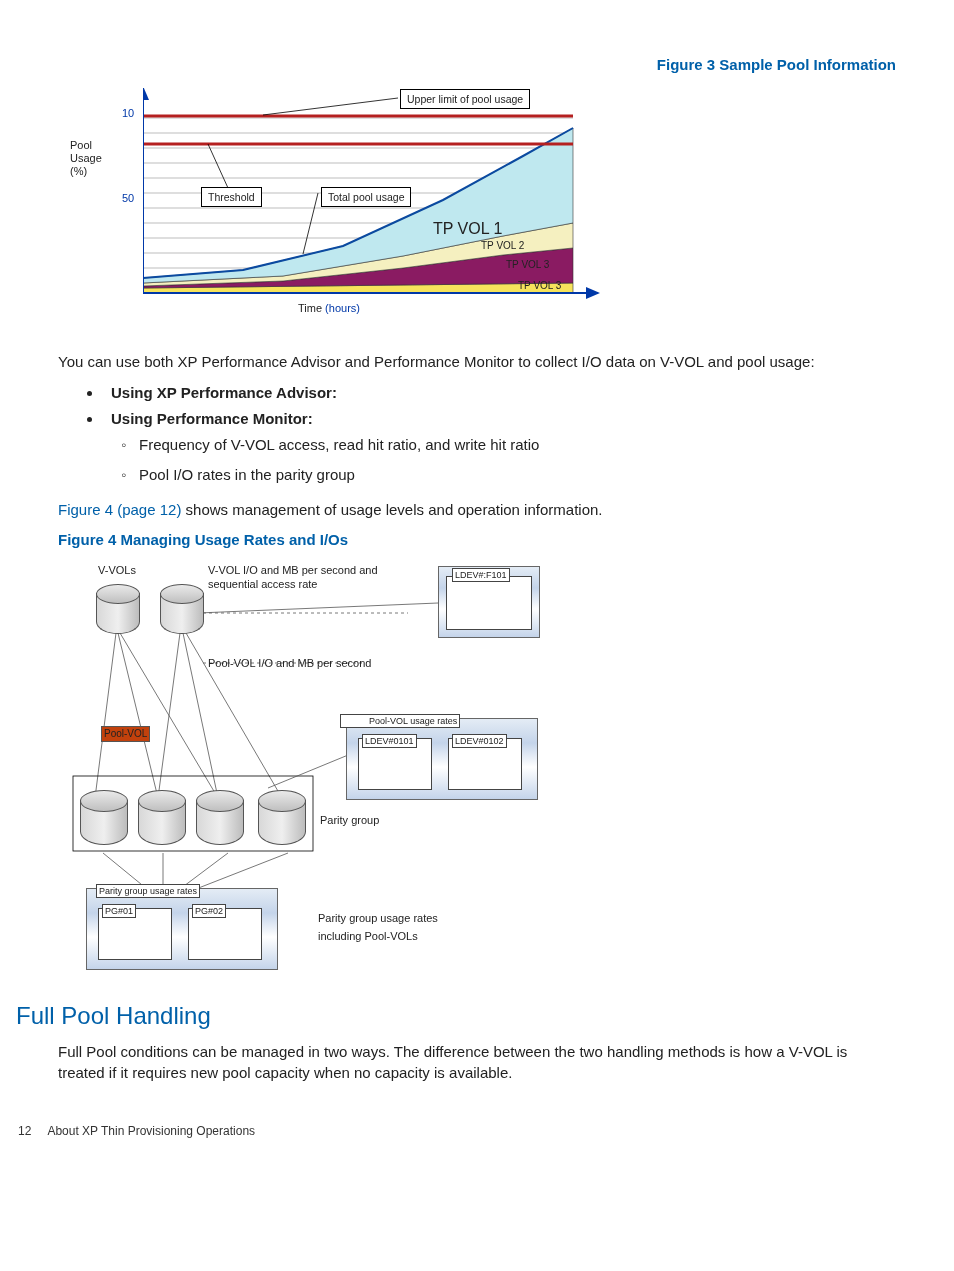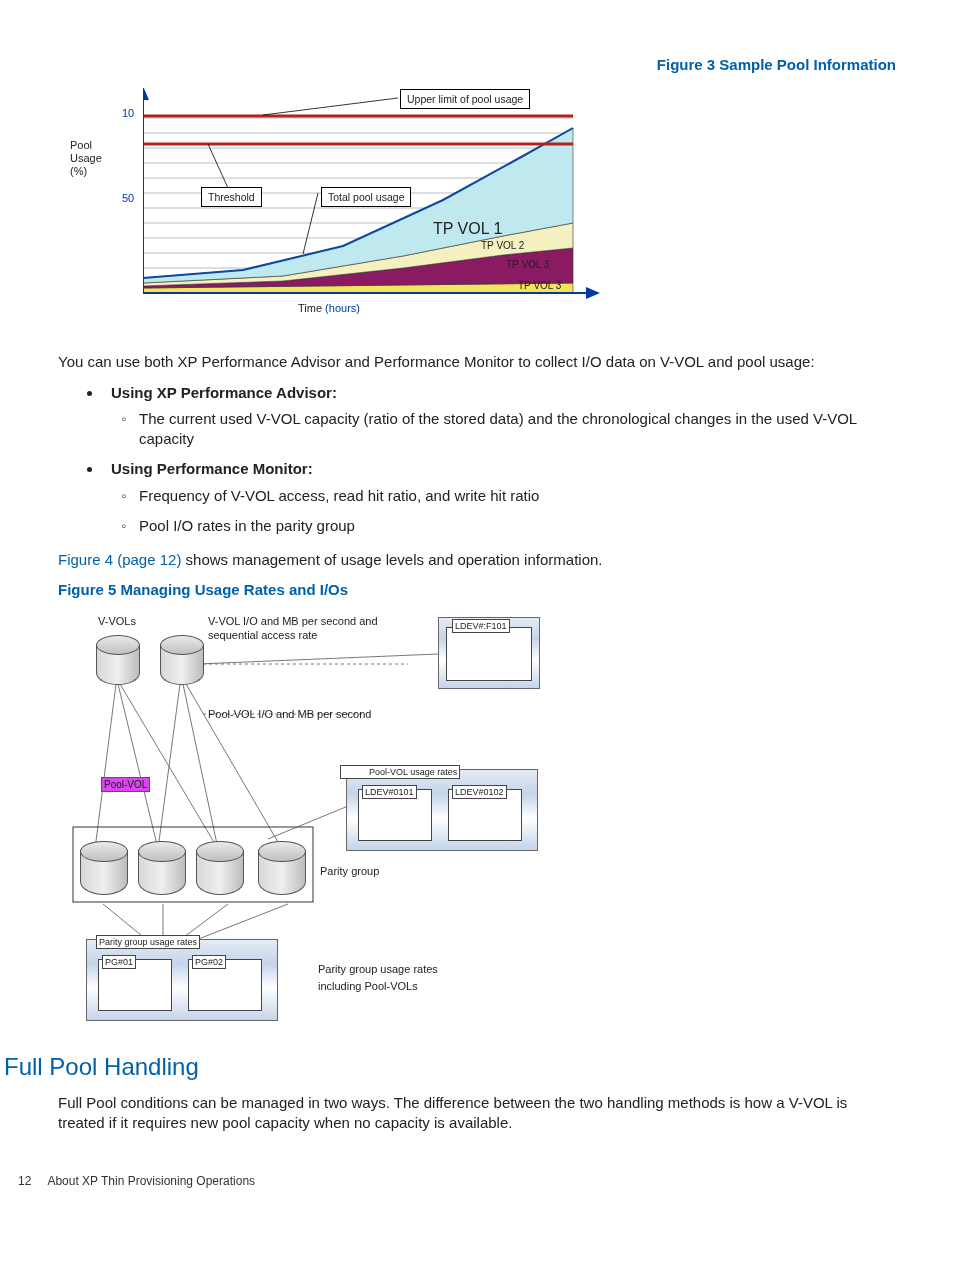--- a/index.html
+++ b/index.html
@@ -40,21 +40,21 @@
     color: #444;
   }
   ul.lvl2 > li { position: relative; padding-left: 0; margin: 6px 0 10px 0; }
   .bold { font-weight: bold; }
   .link { color: #0060a9; }
   h2.section {
     font-weight: normal;
     color: #0060a9;
     font-size: 24px;
     margin: 22px 0 10px -58px;
-    padding-left: 4px;
+    padding-left: 16px;
   }
   .footer {
     position: relative;
     margin-top: 40px;
     font-size: 12px;
     color: #333;
     margin-left: -40px;
   }
   
   .chart1 {
@@ -153,37 +153,36 @@
     <span style="color:#0038a8;">(hours)</span>
   </div>
 </div>
 
 <p class="body-p">You can use both XP Performance Advisor and Performance Monitor to collect I/O data on V-VOL and pool usage:</p>
 
 <ul class="lvl1">
   <li>
     <span class="bold">Using XP Performance Advisor:</span>
     <ul class="lvl2">
-      <li>The current used V-VOL capacity (ratio of the stored data) and the chronological changes in the used V-VOL capacity</li>
     </ul>
   </li>
   <li>
     <span class="bold">Using Performance Monitor:</span>
     <ul class="lvl2">
       <li>Frequency of V-VOL access, read hit ratio, and write hit ratio</li>
       <li>Pool I/O rates in the parity group</li>
     </ul>
   </li>
 </ul>
 
 <p class="body-p">
   <span class="link">Figure 4 (page 12)</span><span> shows management of usage levels and operation information.</span>
 </p>
 
-<p class="fig-title">Figure 5 Managing Usage Rates and I/Os</p>
+<p class="fig-title">Figure 4 Managing Usage Rates and I/Os</p>
 
 <div class="diagram2">
   <svg class="wires" width="520" height="420">
     <g stroke="#555" stroke-width="0.8" fill="none">
       <line x1="48" y1="75" x2="27" y2="240"></line>
       <line x1="50" y1="75" x2="90" y2="240"></line>
       <line x1="52" y1="75" x2="150" y2="240"></line>
       <line x1="112" y1="75" x2="90" y2="240"></line>
       <line x1="115" y1="75" x2="150" y2="240"></line>
       <line x1="118" y1="75" x2="214" y2="240"></line>
@@ -210,21 +209,21 @@
       <path d="M390,205 l6,12 l5,-16 l5,10 l6,-6 l5,12 l5,-8"></path>
       <path d="M40,375 l6,14 l5,-18 l5,12 l6,-8 l5,14 l5,-10"></path>
       <path d="M130,375 l6,12 l5,-16 l5,10 l6,-6 l5,12 l5,-8"></path>
     </g>
   </svg>
 
   <div class="lab" style="left:30px; top:5px;">V-VOLs</div>
   <div class="lab" style="left:140px; top:5px; white-space:pre; line-height:1.3;">V-VOL I/O and MB per second and
 sequential access rate</div>
   <div class="lab" style="left:140px; top:98px;">Pool-VOL I/O and MB per second</div>
-  <div class="lab" style="left:33px; top:168px; background:#d946ef; border:1px solid #555; padding:0 2px; font-size:10px; z-index:5;">Pool-VOL</div>
+  <div class="lab" style="left:33px; top:168px; background:#c2410c; border:1px solid #555; padding:0 2px; font-size:10px; z-index:5;">Pool-VOL</div>
   <div class="lab" style="left:252px; top:255px;">Parity group</div>
 
   <div class="cylinder" style="left:28px; top:26px; width:42px; height:50px;">
       <div class="top"></div>
       <div class="body"></div>
     </div>
   <div class="cylinder" style="left:92px; top:26px; width:42px; height:50px;">
       <div class="top"></div>
       <div class="body"></div>
     </div>

